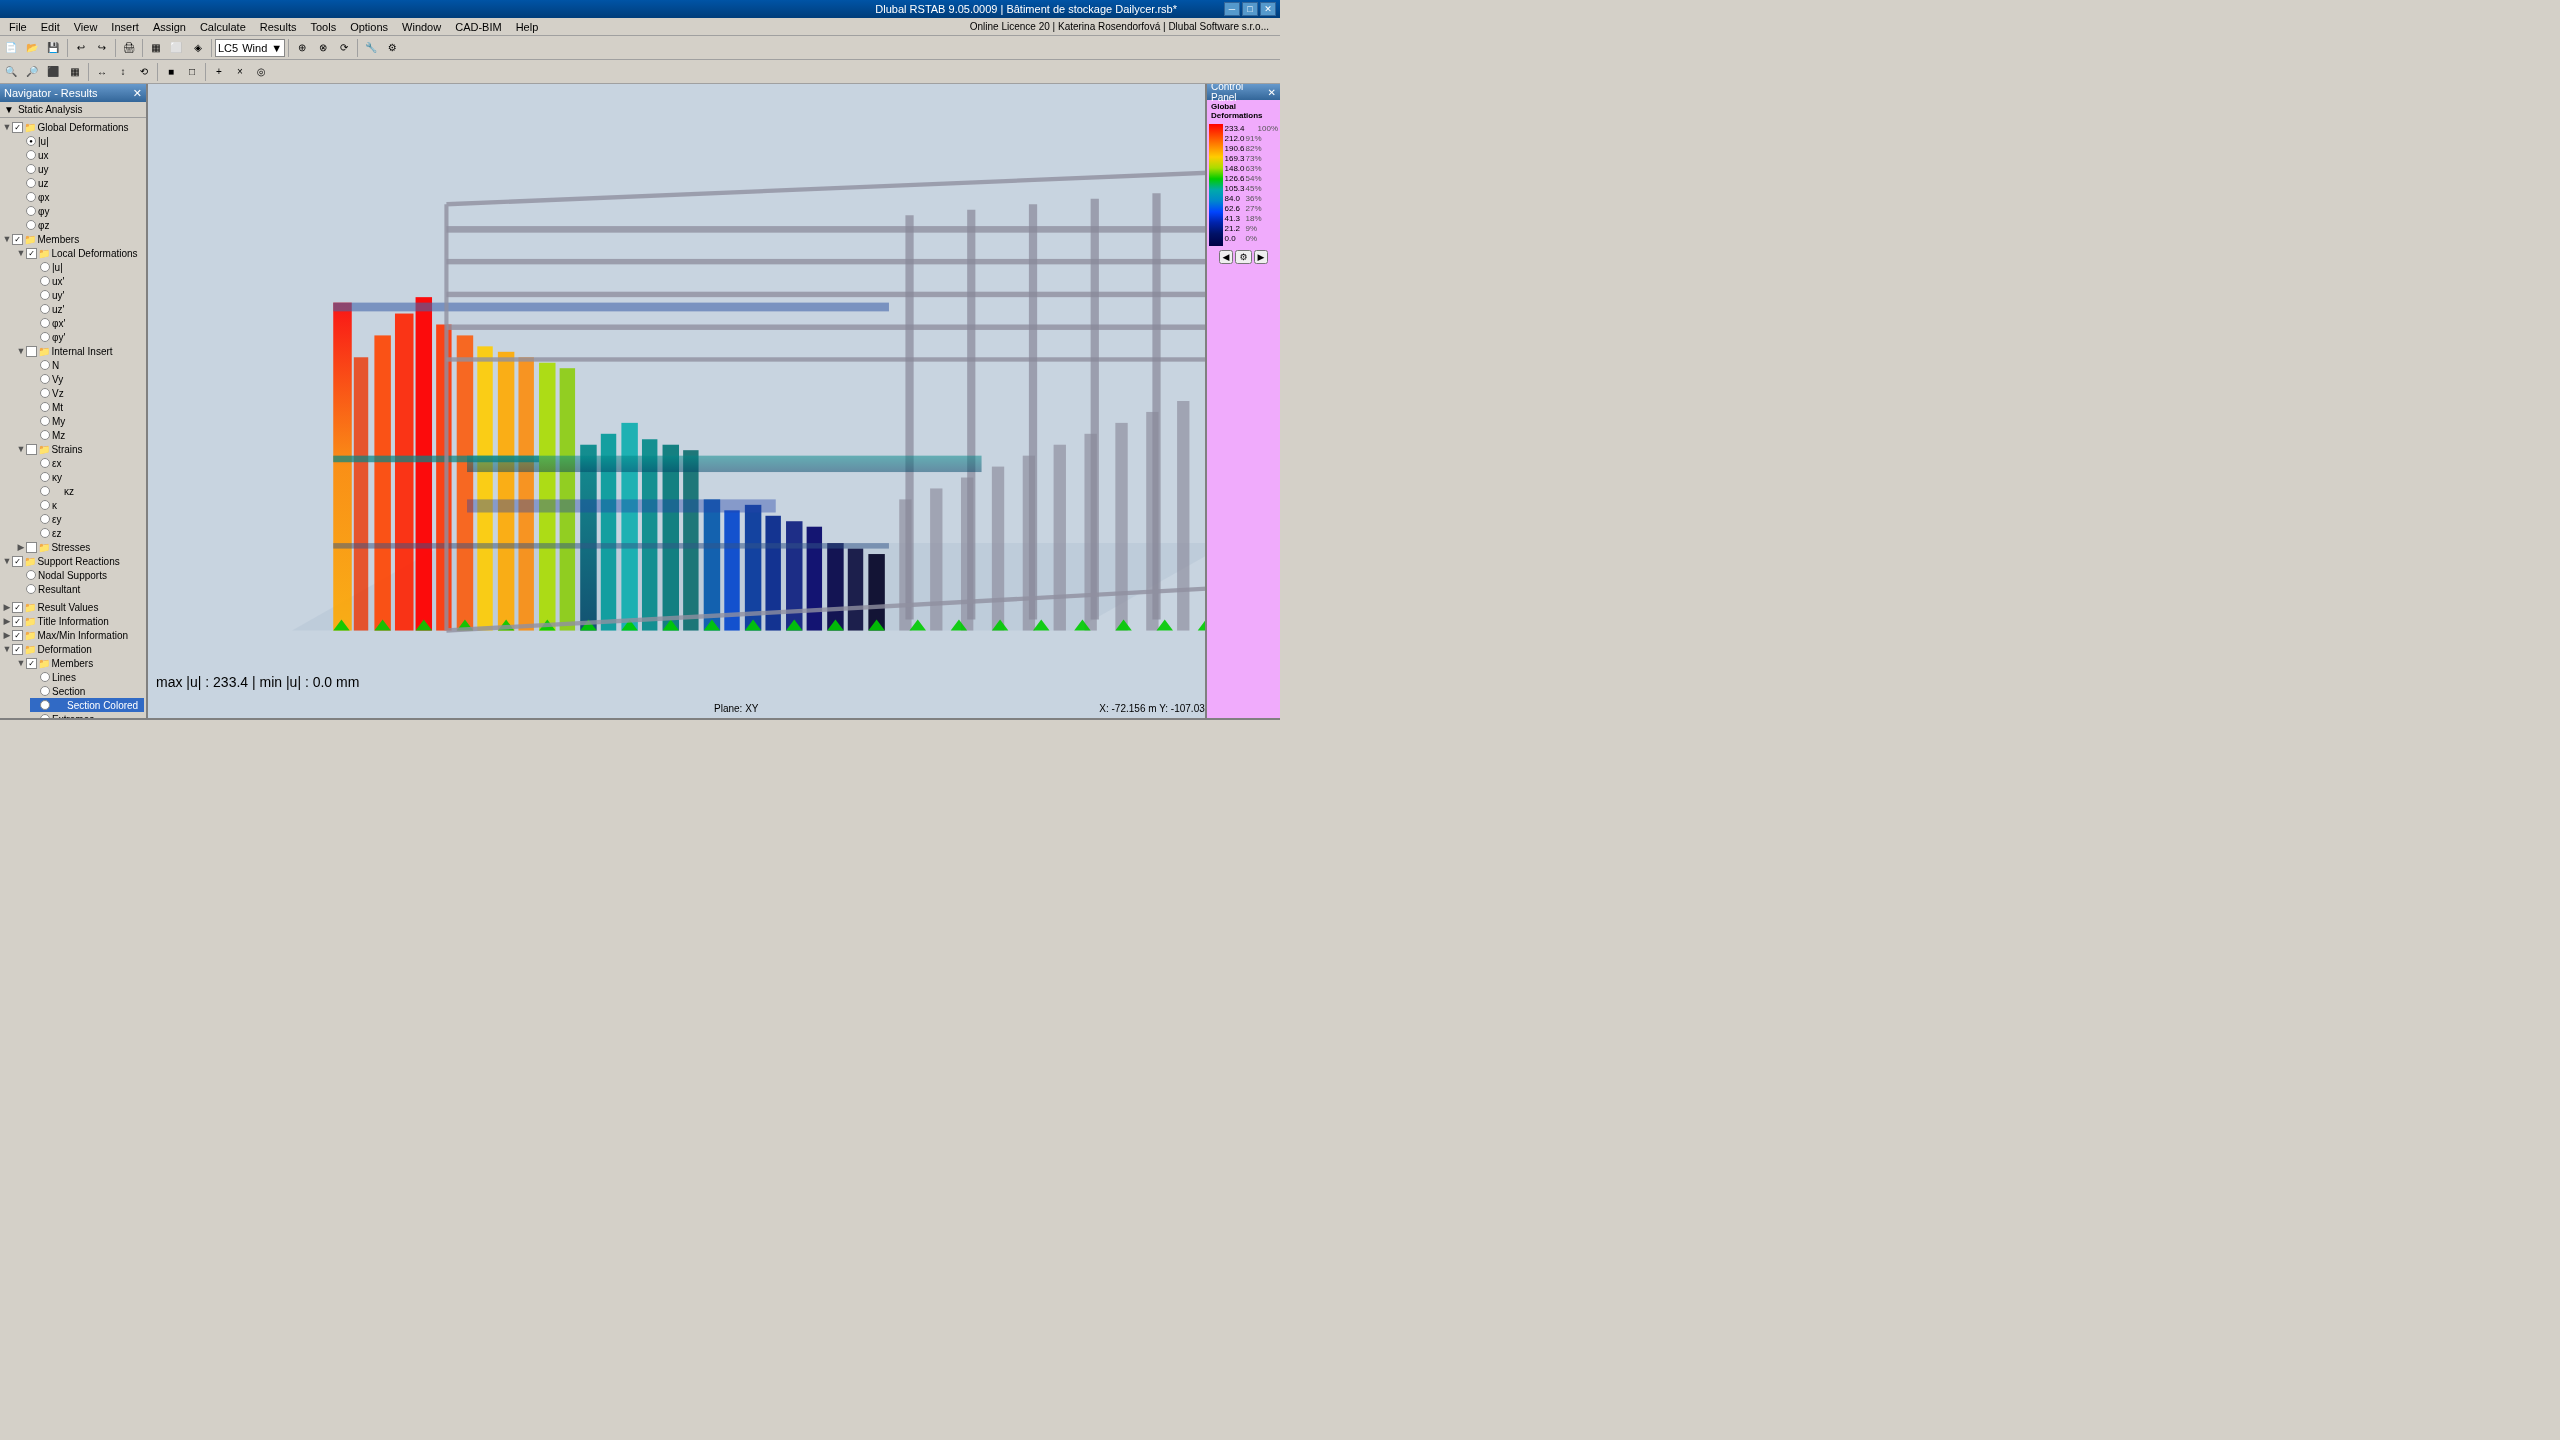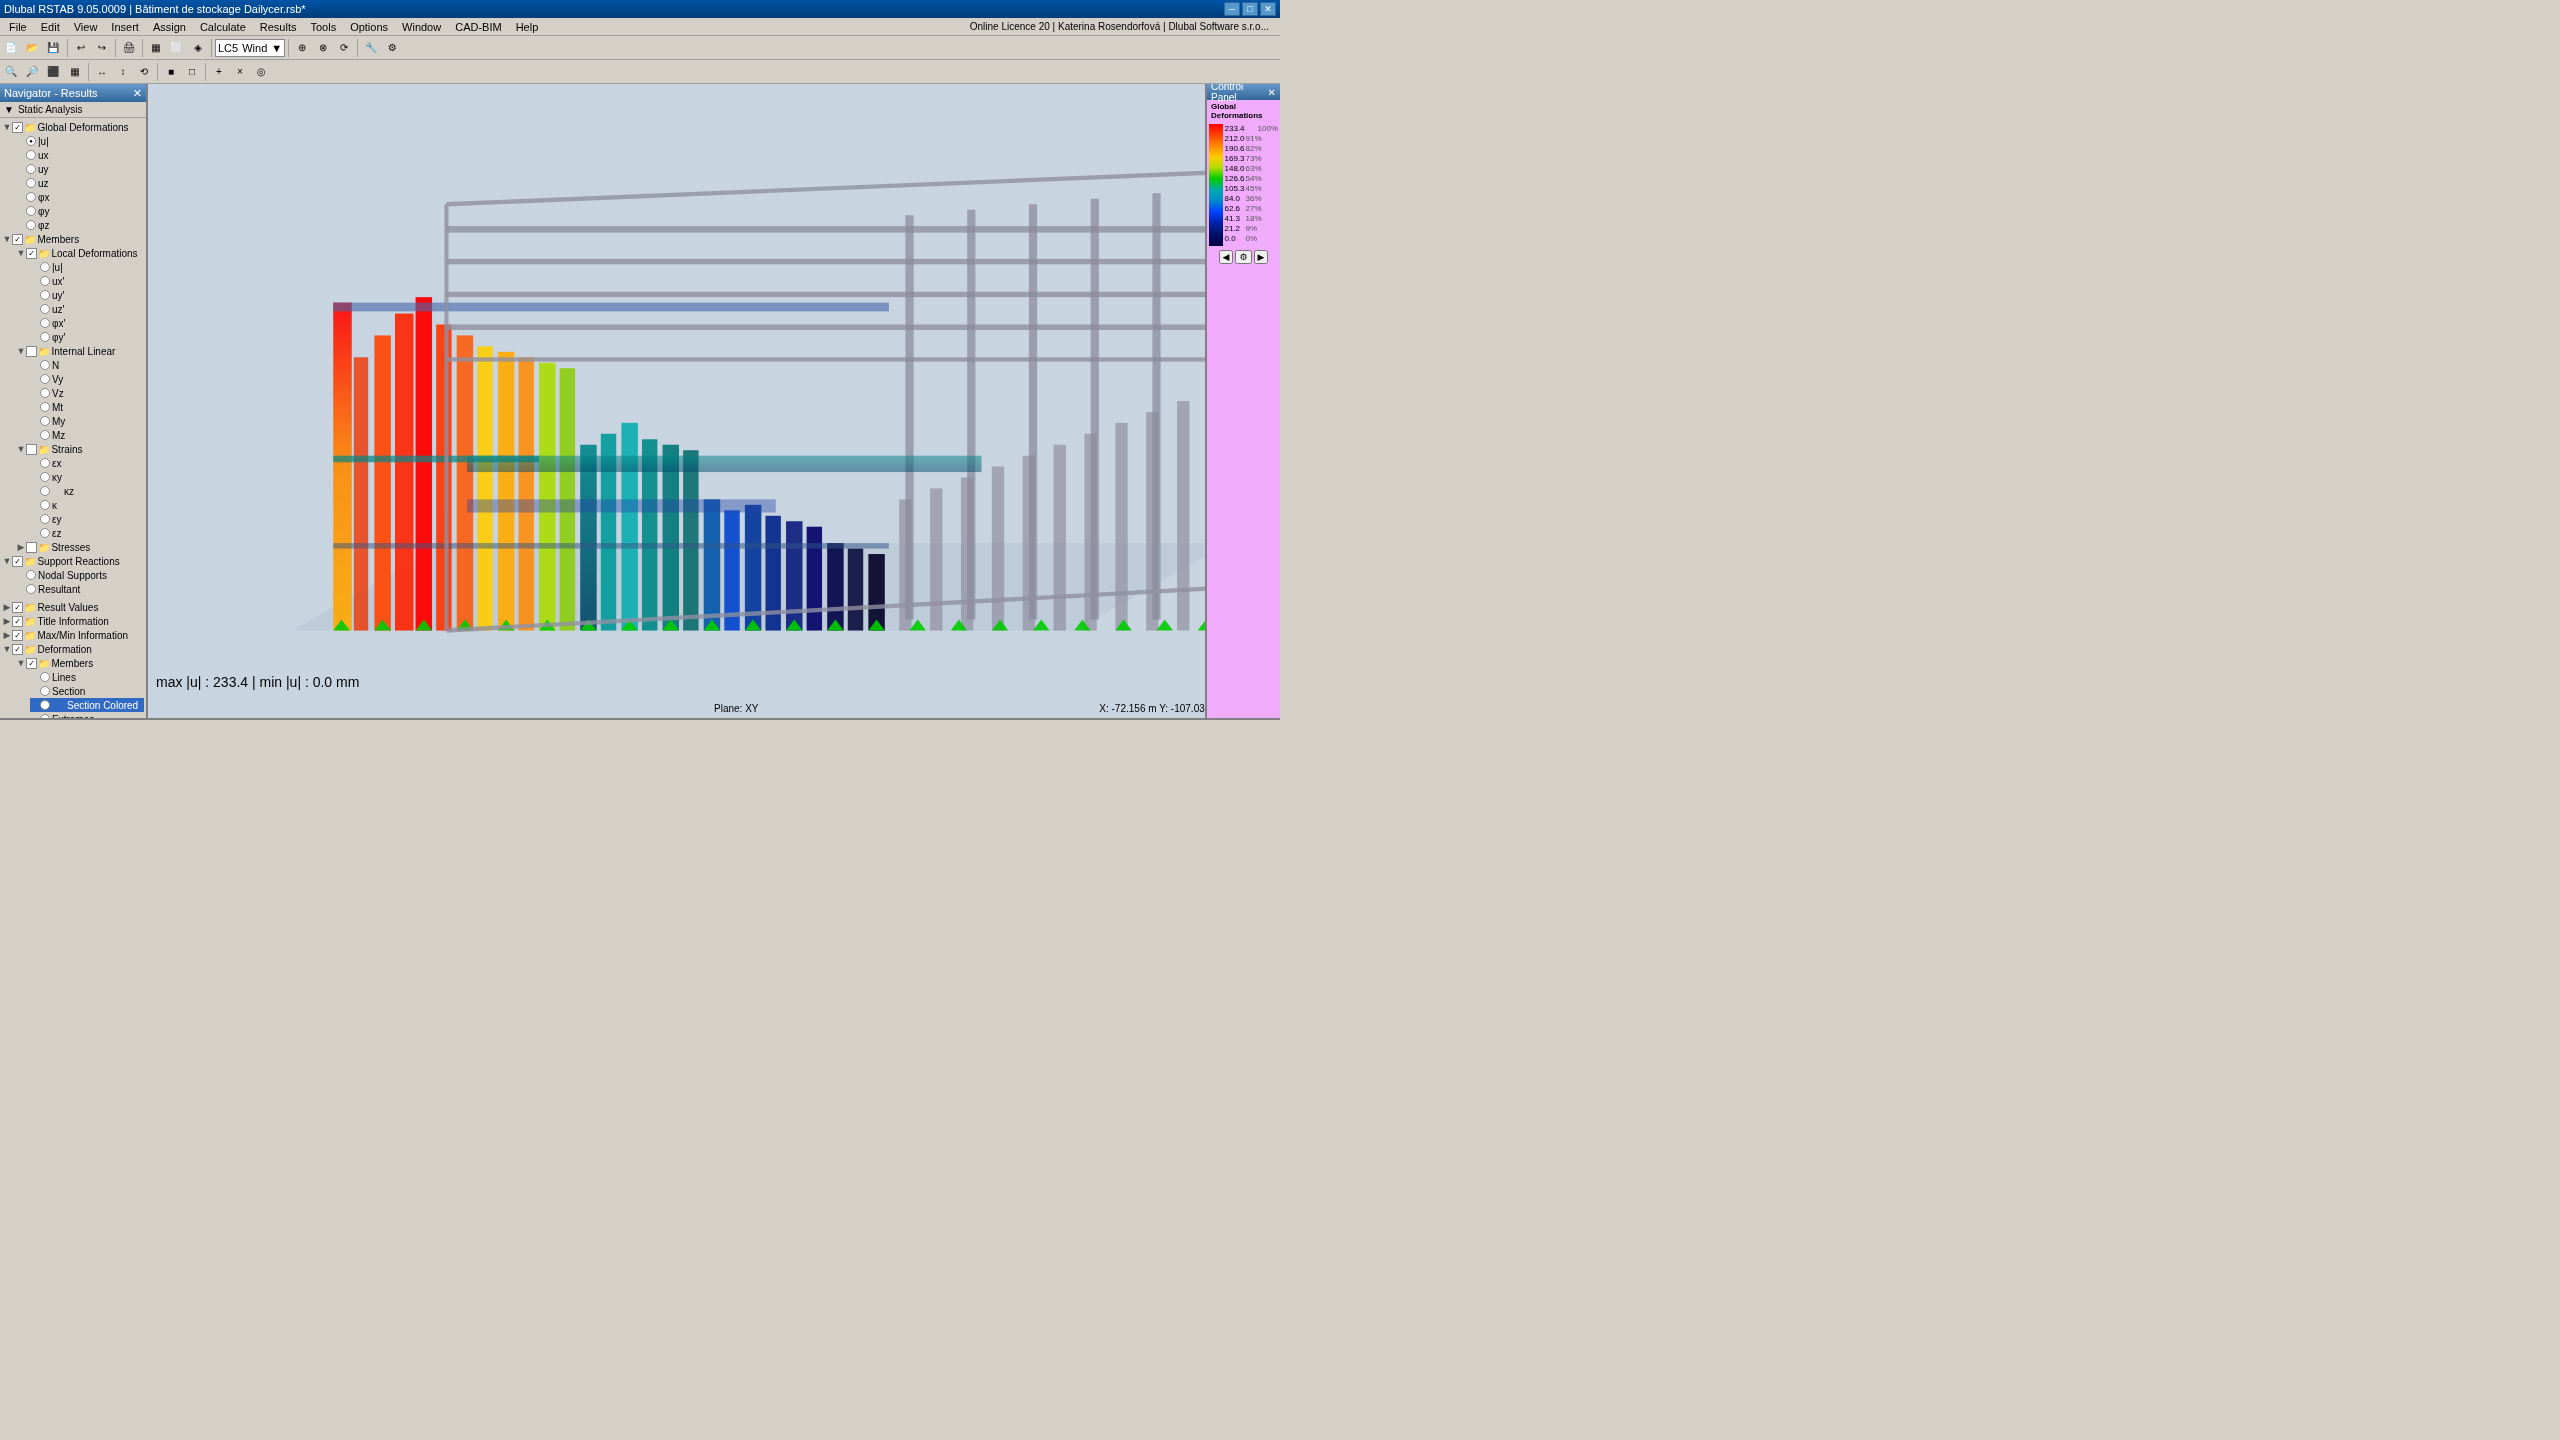--- a/index.html
+++ b/index.html
@@ -15,21 +15,22 @@
     }
 
     
     .title-bar {
       background: linear-gradient(to bottom, #0054a6, #003d7a);
       color: white;
       height: 18px;
       display: flex;
       align-items: center;
       padding: 0 4px;
-      justify-content: space-between;
+      justify-content: flex-end;
+      gap: 47px;
     }
     .title-bar-text { font-size: 11px; }
     .title-bar-buttons { display: flex; gap: 2px; }
     .title-bar-btn {
       width: 16px; height: 14px;
       background: #5599cc;
       border: 1px solid #336699;
       color: white;
       font-size: 9px;
       display: flex; align-items: center; justify-content: center;
@@ -469,21 +470,21 @@
               <span style="width:10px"></span>
               <span class="radio-btn"></span>
               <span style="margin-left:2px;">φy'</span>
             </div>
         </div>
 
         <div class="tree-row">
           <span class="expand-btn">▼</span>
           <span class="cb"></span>
           <span class="folder-icon">📁</span>
-          <span>Internal Linear</span>
+          <span>Internal Insert</span>
         </div>
         <div style="padding-left:14px;">
           <div class="tree-row">
               <span style="width:10px"></span>
               <span class="radio-btn"></span>
               <span style="margin-left:2px;">N</span>
             </div>
           <div class="tree-row">
               <span style="width:10px"></span>
               <span class="radio-btn"></span>

